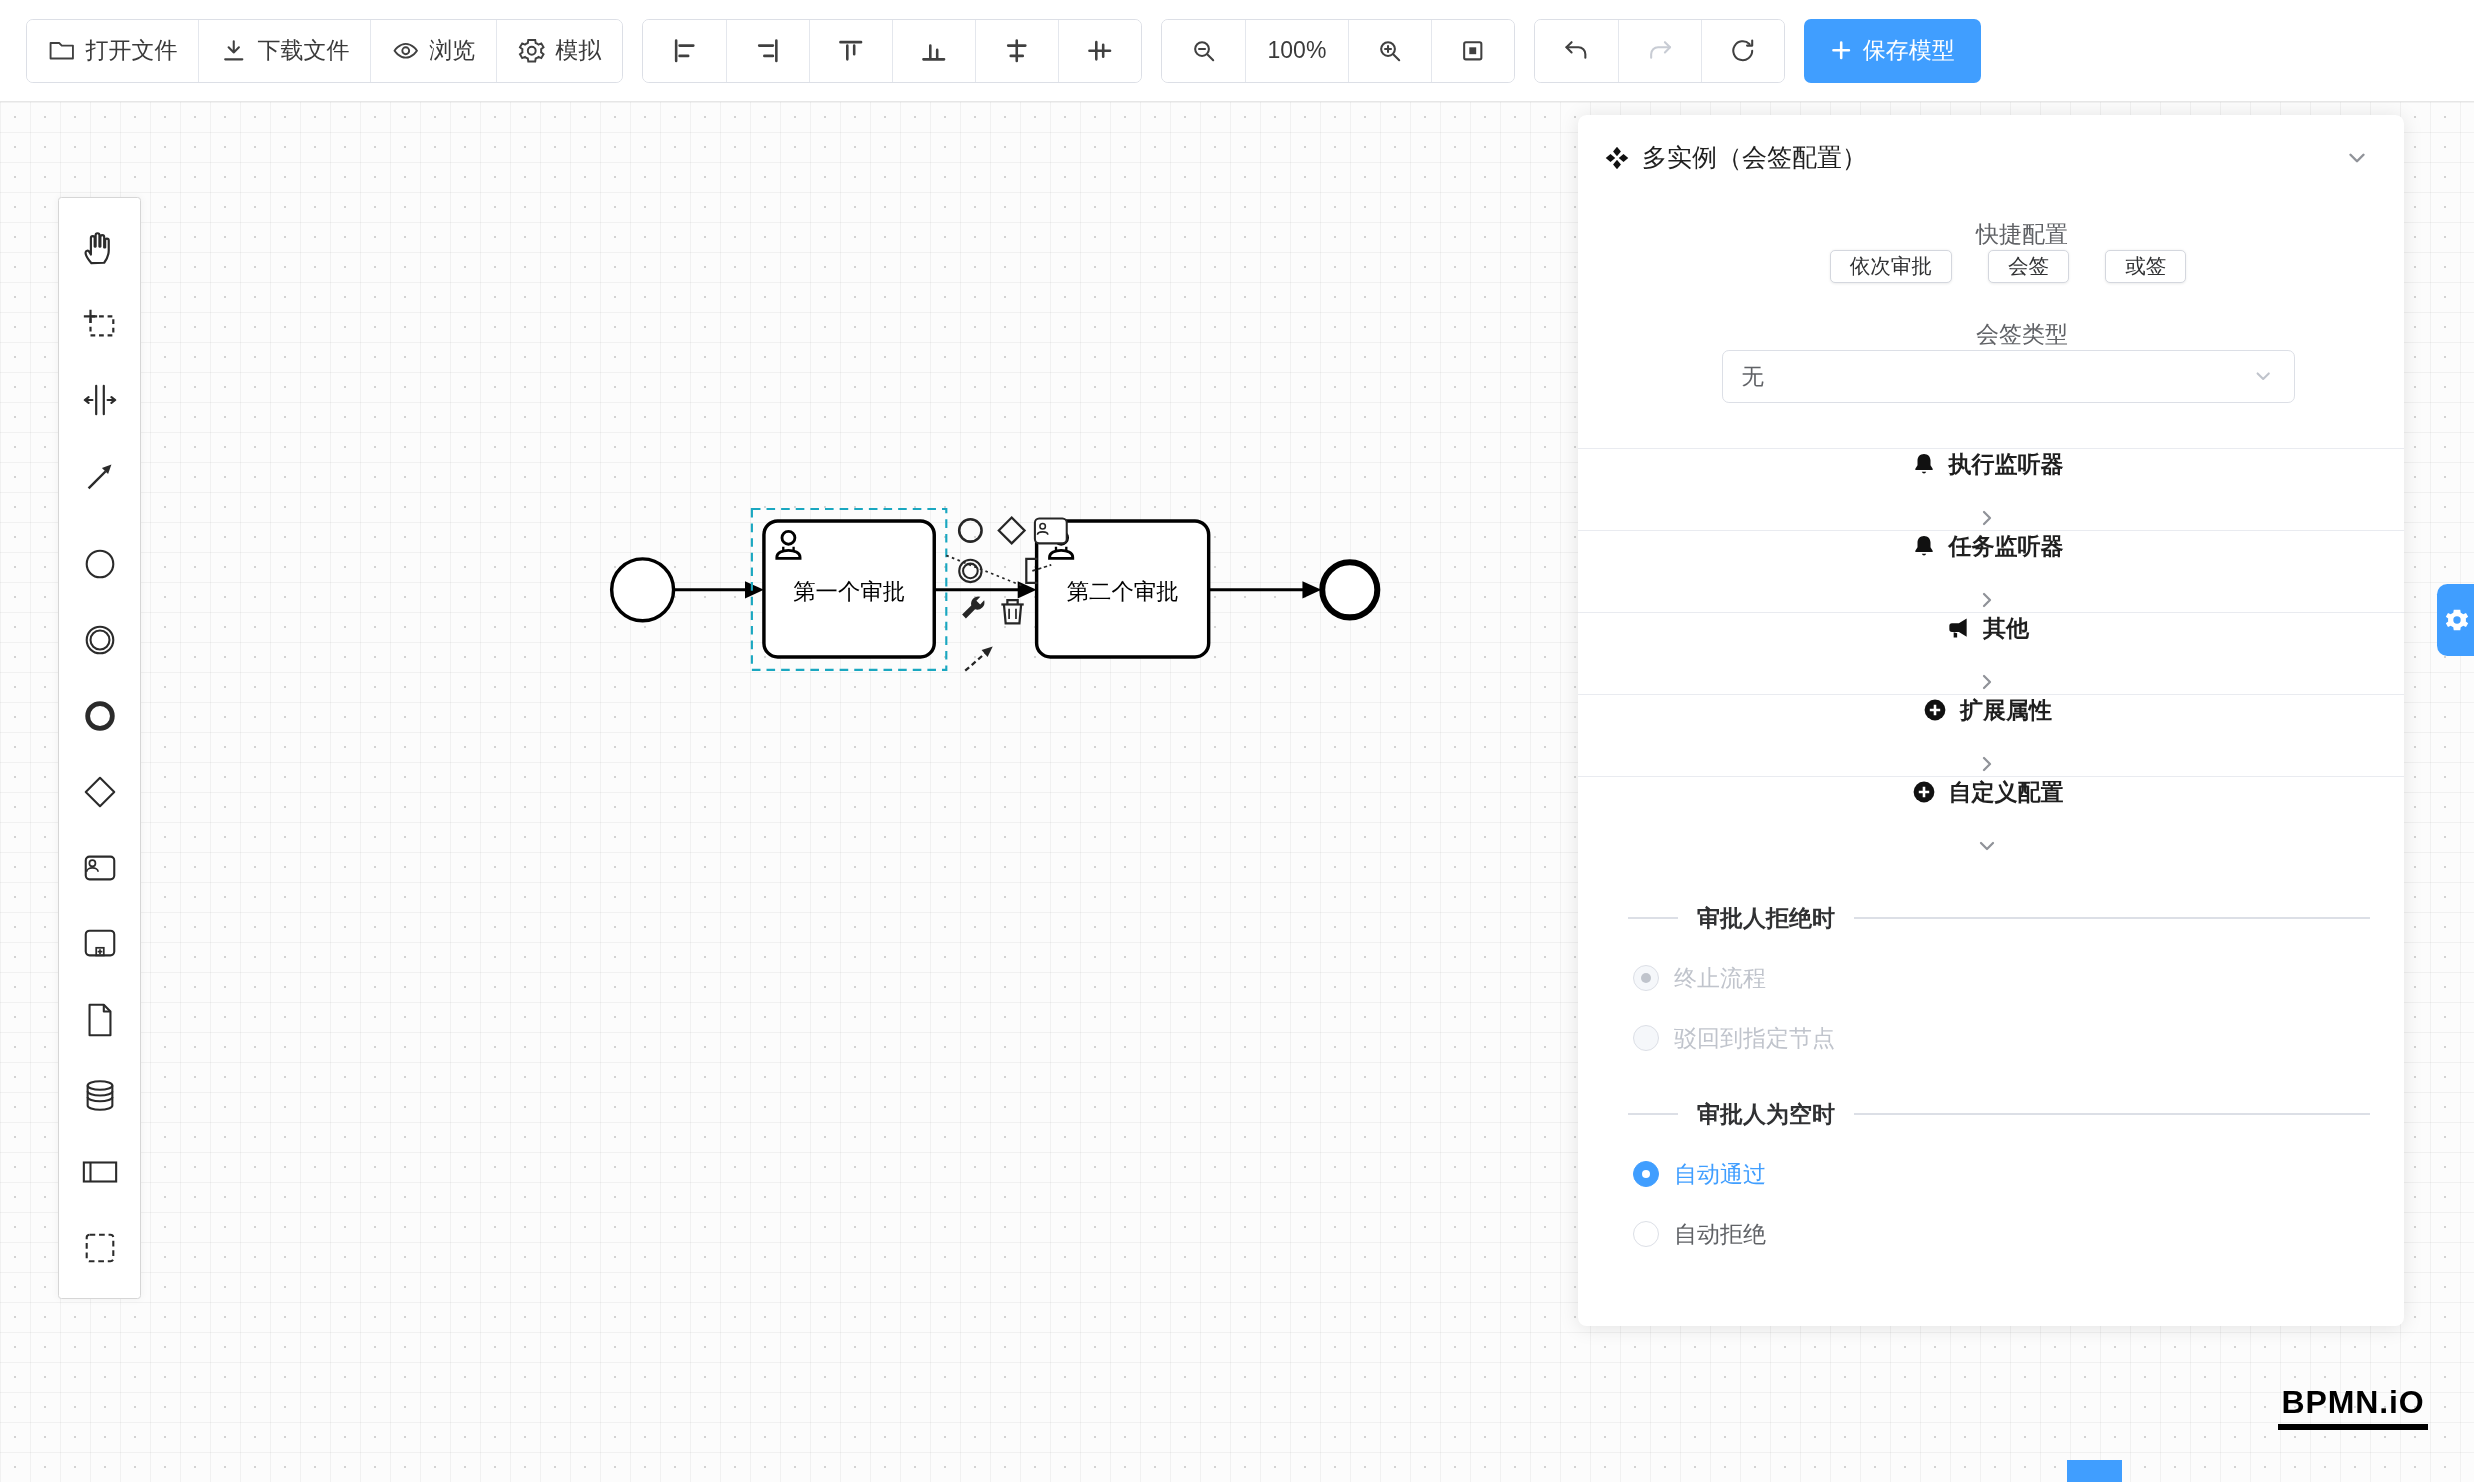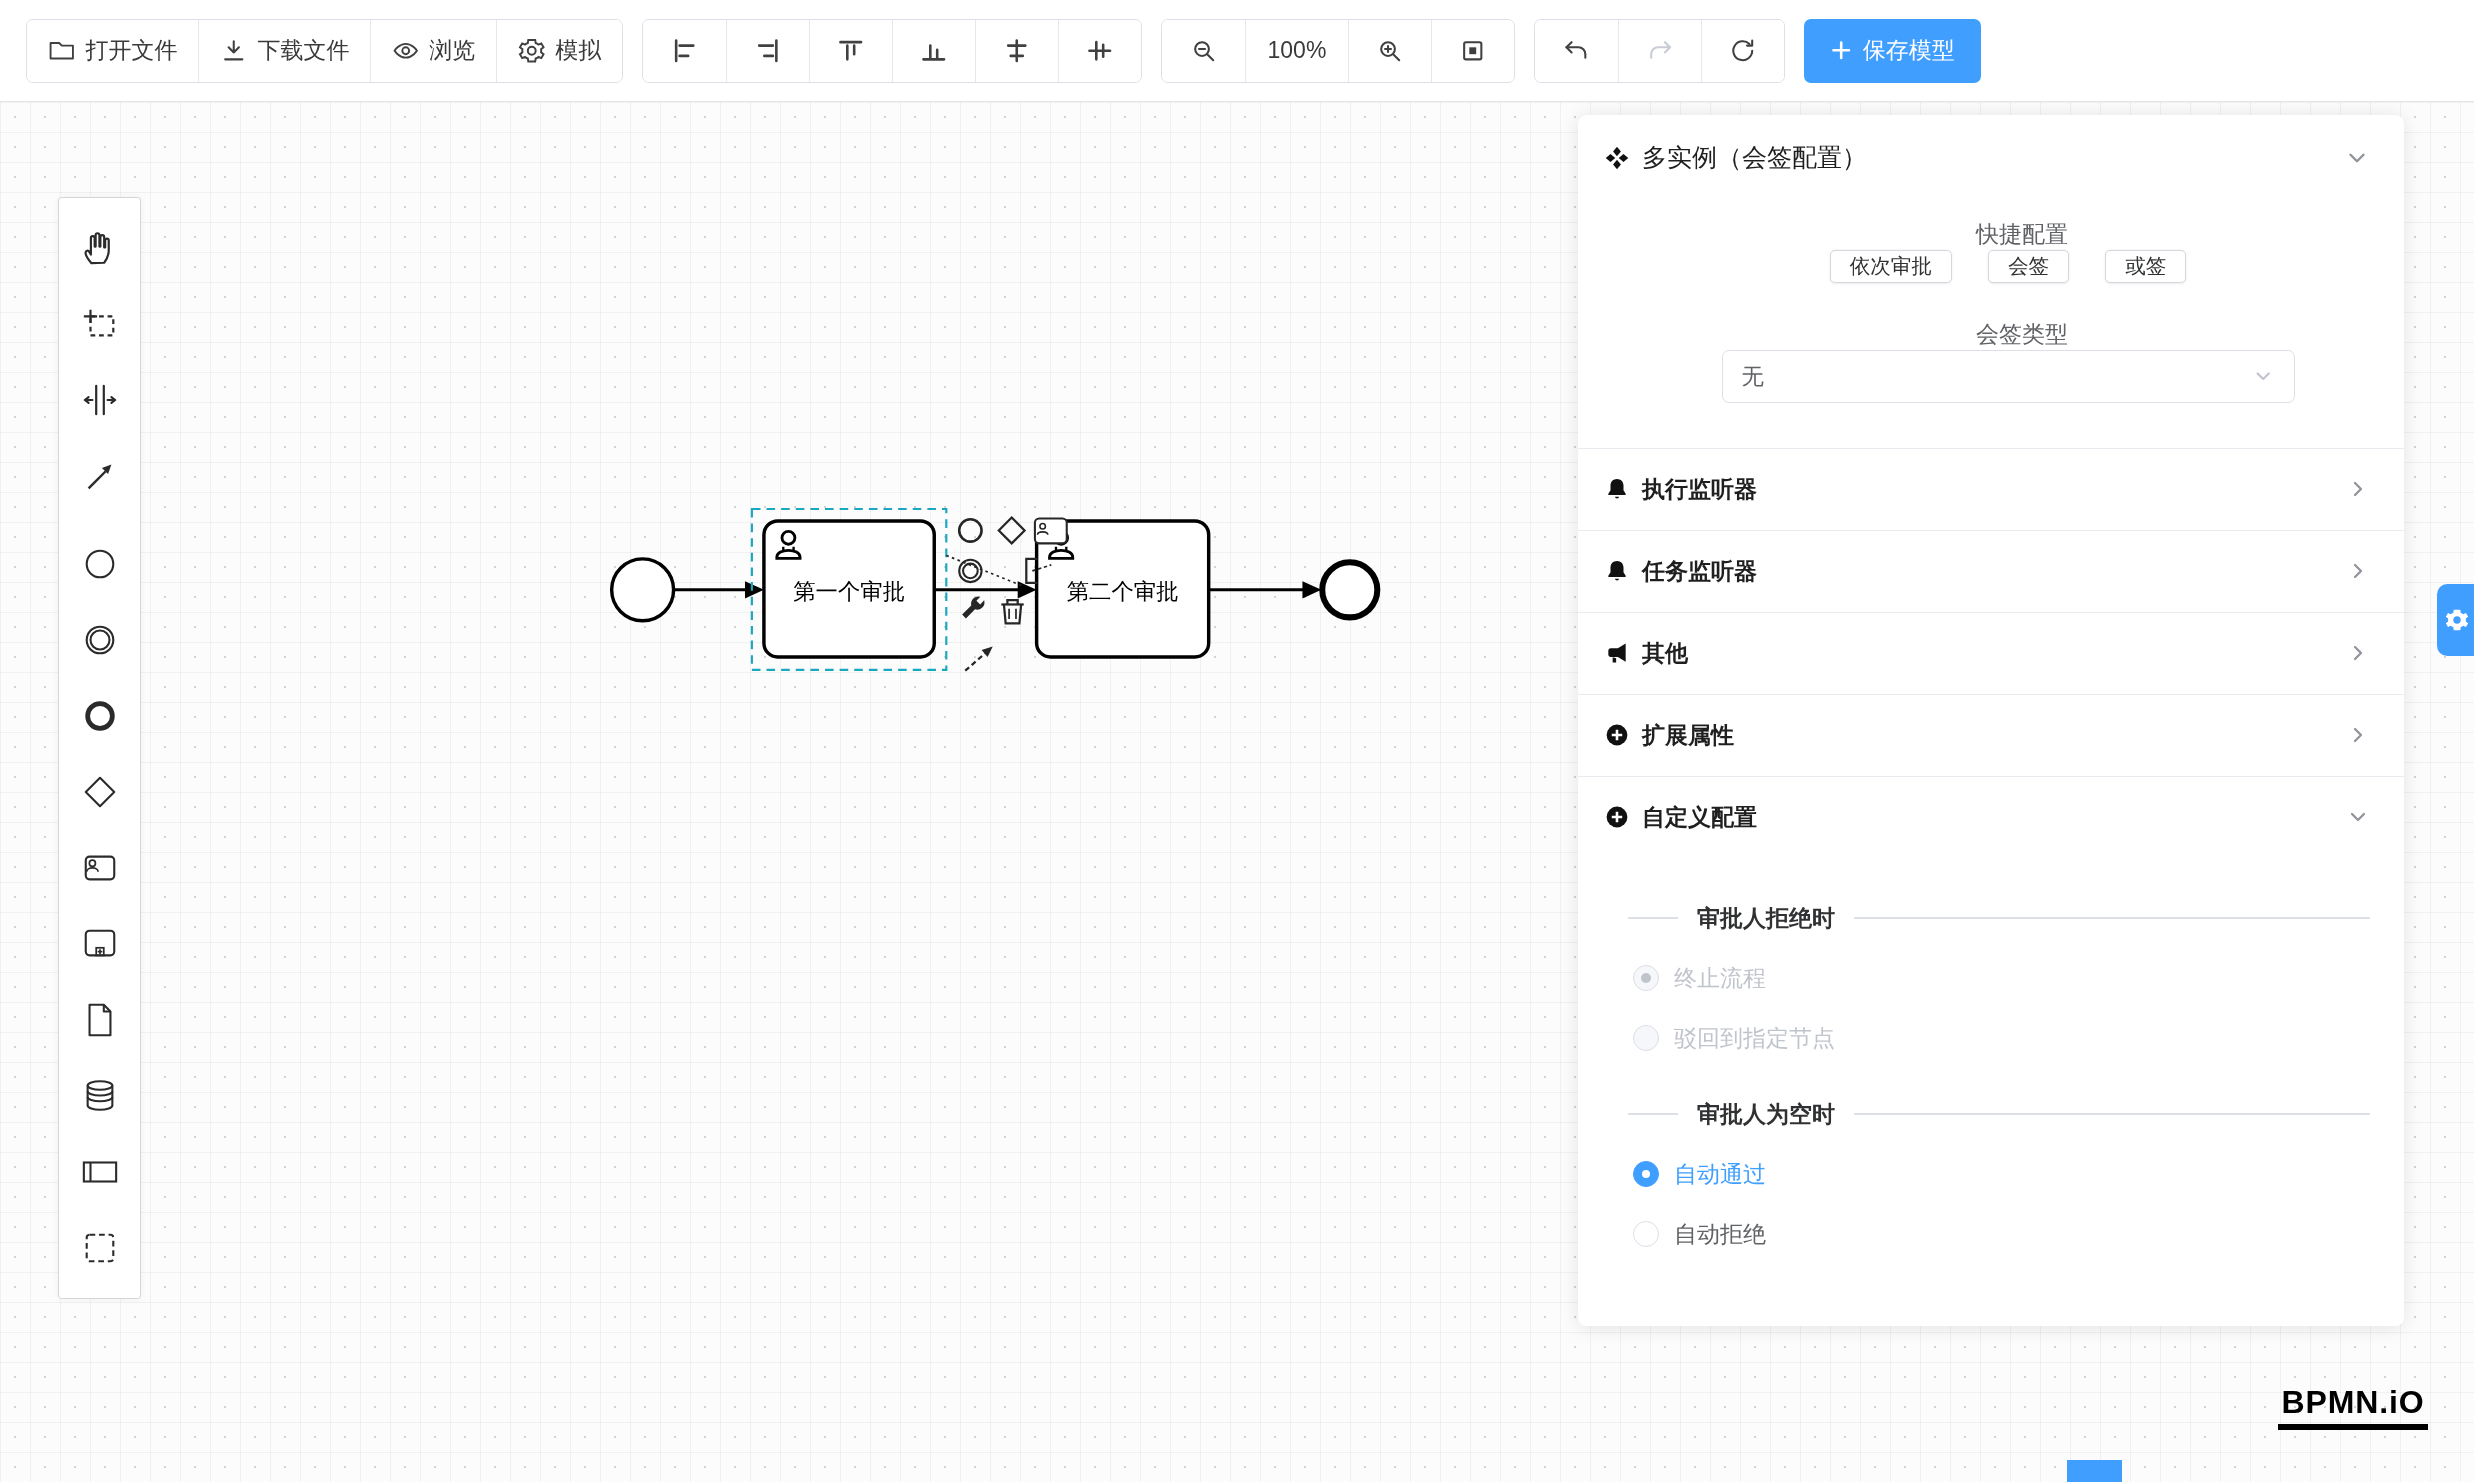--- a/index.html
+++ b/index.html
@@ -45,21 +45,21 @@
   .p-title { display:flex; align-items:center; gap:12px; font-size:25px; font-weight:normal; color:#1f1f1f; }
   .p-row { display:flex; align-items:center; margin-top:36px; padding-left:34px;flex-direction:column; }
   .p-label { width:146px; text-align:right; font-size:23px; color:#606266; margin-right:26px; flex:none; }
   .chip-group { display:flex; gap:36px; }
   .chip { height:33px; padding:0 19px; background:#fff; border:0.9px solid #d4d7de; border-radius:5px;
     font-size:20.6px; color:#303133; cursor:pointer; box-shadow:0 0.9px 2.6px rgba(0,0,0,0.08); font-family:inherit; }
   .select { width:573px; height:53px; border:0.9px solid #dcdfe6; border-radius:6.9px; display:flex;
     align-items:center; justify-content:space-between; padding:0 19px; font-size:22.4px; color:#606266; cursor:pointer; background:#fff; }
   .p-sections { margin-top:45px; }
   .sec-row { height:82px; border-top:0.9px solid #e9ebf0; display:flex; align-items:center;
-    justify-content:space-between; padding:0 34px 0 26px; cursor:pointer; }
+    justify-content:space-between; padding:0 34px 0 26px; cursor:pointer;flex-direction:column; }
   .sec-left { display:flex; align-items:center; gap:12px; font-size:23px; font-weight:bold; color:#1f1f1f; }
   .sub-h { display:flex; align-items:center; margin:45px 34px 0 50px; gap:19px; }
   .sub-h .line { height:1.7px; background:#dcdfe6; }
   .sub-h .line.s { width:50px; }
   .sub-h .line.l { flex:1; }
   .sub-h .t { font-size:23px; font-weight:bold; color:#303133; white-space:nowrap; }
   .radio { display:flex; align-items:center; gap:15px; margin:29px 16px 0 55px; cursor:pointer; }
   .r-dot { width:26px; height:26px; border-radius:50%; border:1.7px solid #dcdfe6; background:#fff; flex:none;
     display:flex; align-items:center; justify-content:center; }
   .radio.dis .r-dot { background:#f5f7fa; }

